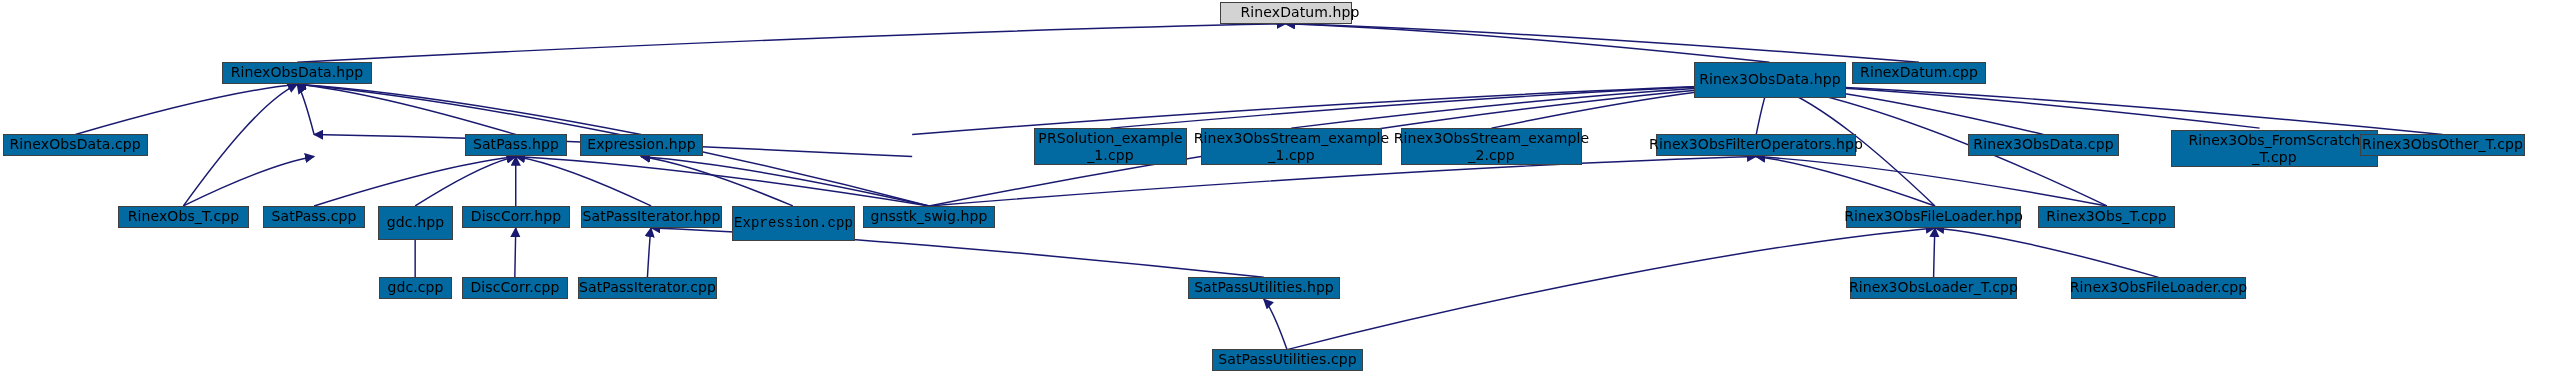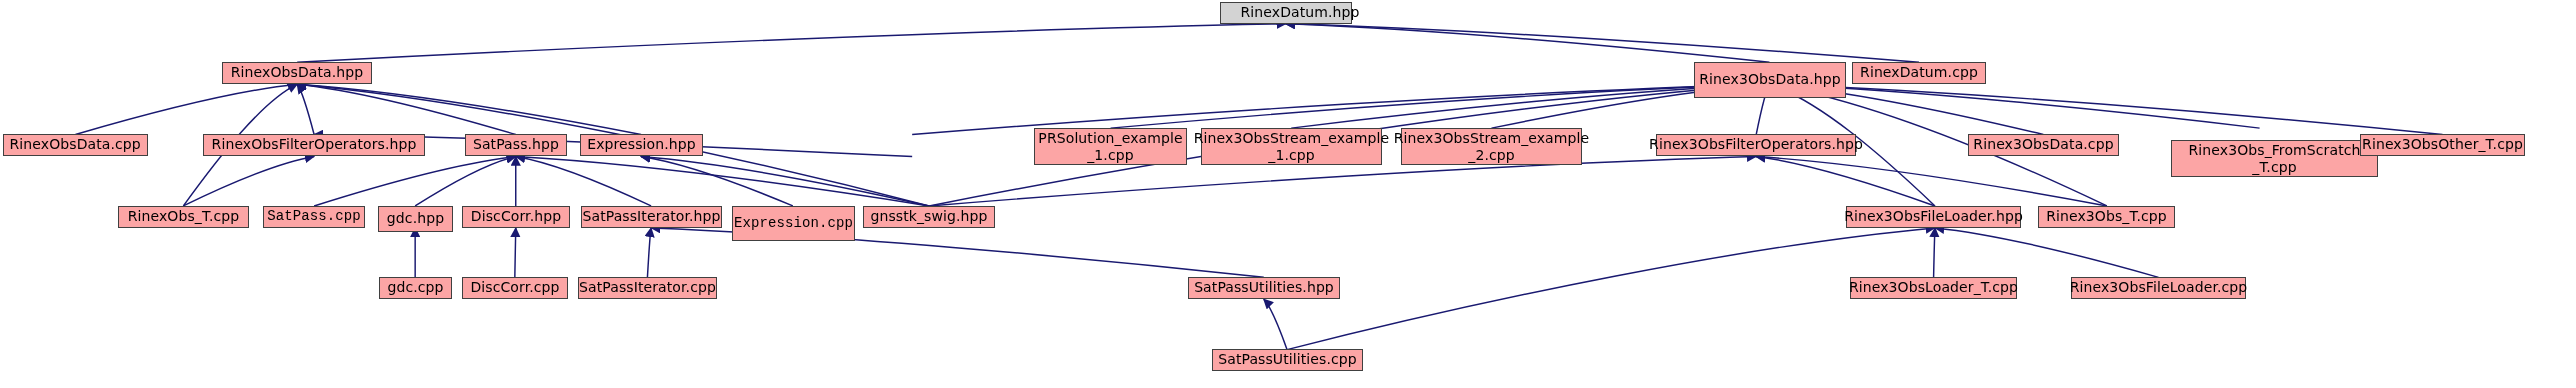--- a/index.html
+++ b/index.html
@@ -19,21 +19,21 @@
     position: absolute;
     left: 0;
     top: 0;
     width: 2576px;
     height: 389px;
     pointer-events: none;
   }
   .node {
     position: absolute;
     box-sizing: border-box;
-    background: #fca5a5;
+    background: #0369a1;
     border: 1.4px solid #404040;
     color: #000000;
     display: flex;
     align-items: center;
     justify-content: center;
     text-align: center;
     line-height: 1.12;
     white-space: pre-line;
     font-size: 14px;
     letter-spacing: 0.1px;
@@ -98,37 +98,36 @@
         <path d="M 2114.5,303 C 2114.9874999999997,280.32 2115.5425,256.56 2116,249" marker-end="url(#arrow)"></path>
         <path d="M 2360.5,303 C 2281.0375,280.32 2190.5725,256.56 2116,249" marker-end="url(#arrow)"></path>
         <path d="M 997.5,171 C 794.8,160.92 533.12,150.36 343.5,147" marker-end="url(#arrow)"></path>
       </g>
   </svg>
 <div class="node root" style="left: 1220px; top: 1.8px; width: 132px; height: 22px; padding-left: 28px;">RinexDatum.hpp</div>
     <div class="node" style="left: 222px; top: 62px; width: 150px; height: 22px;">RinexObsData.hpp</div>
     <div class="node" style="left: 1694px; top: 62px; width: 152px; height: 36px;">Rinex3ObsData.hpp</div>
     <div class="node" style="left: 1852px; top: 62px; width: 134px; height: 22px;">RinexDatum.cpp</div>
     <div class="node" style="left: 2.7px; top: 134px; width: 145px; height: 22px;">RinexObsData.cpp</div>
-    <div class="node" style="left: 203px; top: 134px; width: 222px; height: 22px;">RinexObsFilterOperators.hpp</div>
     <div class="node" style="left: 465px; top: 134px; width: 102px; height: 22px;">SatPass.hpp</div>
     <div class="node" style="left: 580px; top: 134px; width: 123px; height: 22px;">Expression.hpp</div>
     <div class="node two-line" style="left: 1034px; top: 128px; width: 153px; height: 37px;">PRSolution_example
 _1.cpp</div>
     <div class="node two-line" style="left: 1201px; top: 128px; width: 181px; height: 37px;">Rinex3ObsStream_example
 _1.cpp</div>
     <div class="node two-line" style="left: 1401px; top: 128px; width: 181px; height: 37px;">Rinex3ObsStream_example
 _2.cpp</div>
     <div class="node" style="left: 1656px; top: 134px; width: 200px; height: 22px;">Rinex3ObsFilterOperators.hpp</div>
     <div class="node" style="left: 1968px; top: 134px; width: 151px; height: 22px;">Rinex3ObsData.cpp</div>
-    <div class="node two-line" style="left: 2171px; top: 140px; width: 207px; height: 37px;">Rinex3Obs_FromScratch
+    <div class="node two-line" style="left: 2171px; top: 130px; width: 207px; height: 37px;">Rinex3Obs_FromScratch
 _T.cpp</div>
     <div class="node" style="left: 2360px; top: 134px; width: 165px; height: 22px;">Rinex3ObsOther_T.cpp</div>
     <div class="node" style="left: 118px; top: 206px; width: 131px; height: 22px;">RinexObs_T.cpp</div>
-    <div class="node" style="left: 263px; top: 206px; width: 102px; height: 22px; font-family: Liberation Mono, monospace;">SatPass.cpp</div>
-    <div class="node" style="left: 378px; top: 206px; width: 75px; height: 26px;">gdc.hpp</div>
+    <div class="node" style="left: 263px; top: 206px; width: 102px; height: 22px;">SatPass.cpp</div>
+    <div class="node" style="left: 378px; top: 206px; width: 75px; height: 34px;">gdc.hpp</div>
     <div class="node" style="left: 462px; top: 206px; width: 108px; height: 22px;">DiscCorr.hpp</div>
     <div class="node" style="left: 581px; top: 206px; width: 141px; height: 22px;">SatPassIterator.hpp</div>
     <div class="node" style="left: 732px; top: 206px; width: 123px; height: 35px; font-family: Liberation Mono, monospace;">Expression.cpp</div>
     <div class="node" style="left: 863px; top: 206px; width: 132px; height: 22px;">gnsstk_swig.hpp</div>
     <div class="node" style="left: 1846px; top: 206px; width: 175px; height: 22px;">Rinex3ObsFileLoader.hpp</div>
     <div class="node" style="left: 2038px; top: 206px; width: 137px; height: 22px;">Rinex3Obs_T.cpp</div>
     <div class="node" style="left: 379px; top: 277px; width: 73px; height: 22px;">gdc.cpp</div>
     <div class="node" style="left: 462px; top: 277px; width: 106px; height: 22px;">DiscCorr.cpp</div>
     <div class="node" style="left: 578px; top: 277px; width: 139px; height: 22px;">SatPassIterator.cpp</div>
     <div class="node" style="left: 1188px; top: 277px; width: 152px; height: 22px;">SatPassUtilities.hpp</div>

